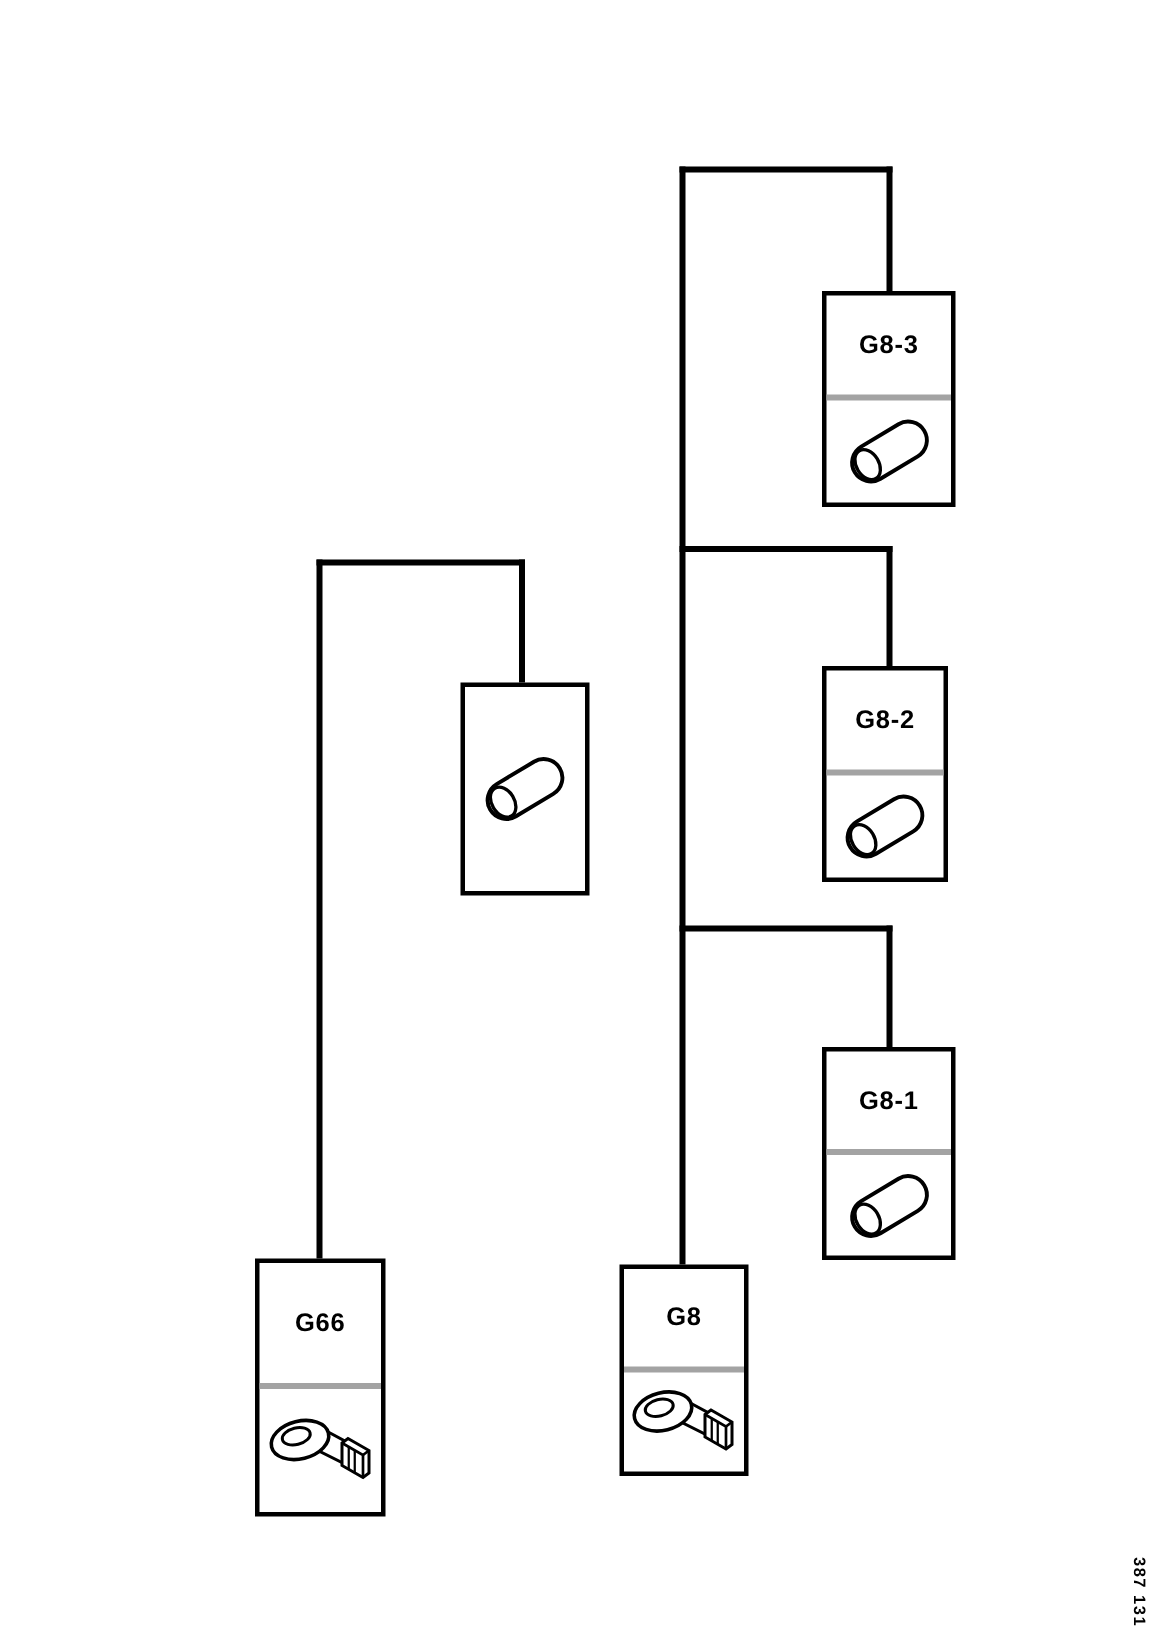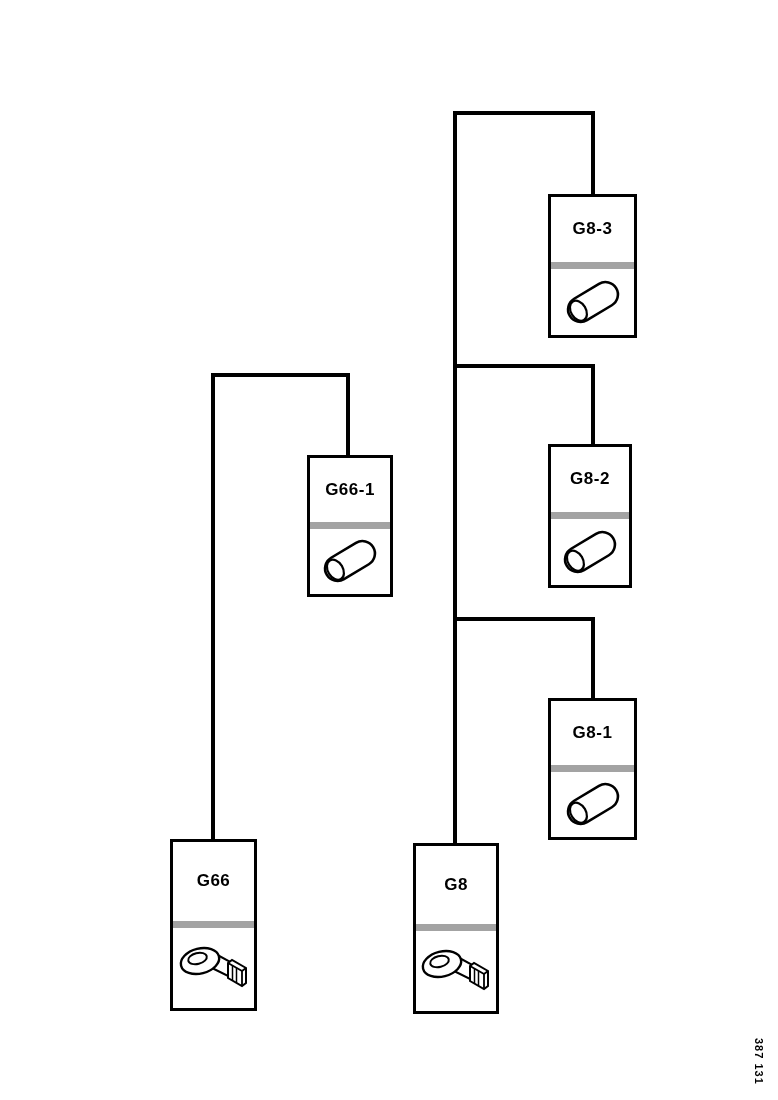--- a/index.html
+++ b/index.html
@@ -26,21 +26,21 @@
     border: 3px solid #000000;
     background: #ffffff;
     display: flex;
     flex-direction: column;
   }
   .cbox-label {
     flex: 1 1 0;
     display: flex;
     align-items: center;
     justify-content: center;
-    border-bottom: 7px solid #a3a3a3;
+    border-bottom: 4px solid #a3a3a3;
     font-size: 17px;
     font-weight: bold;
     letter-spacing: 0.5px;
     white-space: nowrap;
   }
   .cbox-symbol {
     flex: 1.02 1 0;
     display: flex;
     align-items: center;
     justify-content: center;
@@ -121,38 +121,37 @@
   <div class="cbox" style="left:548px; top:698px; width:89px; height:142px;justify-content:space-between;">
     <div class="cbox-label">G8-1</div>
     <div class="cbox-symbol">
       <svg width="66" height="54" viewBox="0 0 66 54">
           <use href="#sym-cylinder"></use>
         </svg>
     </div>
   </div>
 
   <div class="cbox" style="left:307px; top:455px; width:86px; height:142px;">
-    <div class="cbox-label">G66-1</div>
     <div class="cbox-symbol">
       <svg width="66" height="54" viewBox="0 0 66 54">
           <use href="#sym-cylinder"></use>
         </svg>
     </div>
   </div>
 
   <div class="cbox" style="left:170px; top:839px; width:87px; height:172px;">
     <div class="cbox-label">G66</div>
     <div class="cbox-symbol">
       <svg width="72" height="52" viewBox="0 0 72 52">
           <use href="#sym-ring"></use>
         </svg>
     </div>
   </div>
 
-  <div class="cbox" style="left:413px; top:843px; width:86px; height:171px;">
+  <div class="cbox" style="left:413px; top:843px; width:86px; height:141px;">
     <div class="cbox-label">G8</div>
     <div class="cbox-symbol">
       <svg width="72" height="52" viewBox="0 0 72 52">
           <use href="#sym-ring"></use>
         </svg>
     </div>
   </div>
 
   <div class="doc-number">387 131</div>
 

